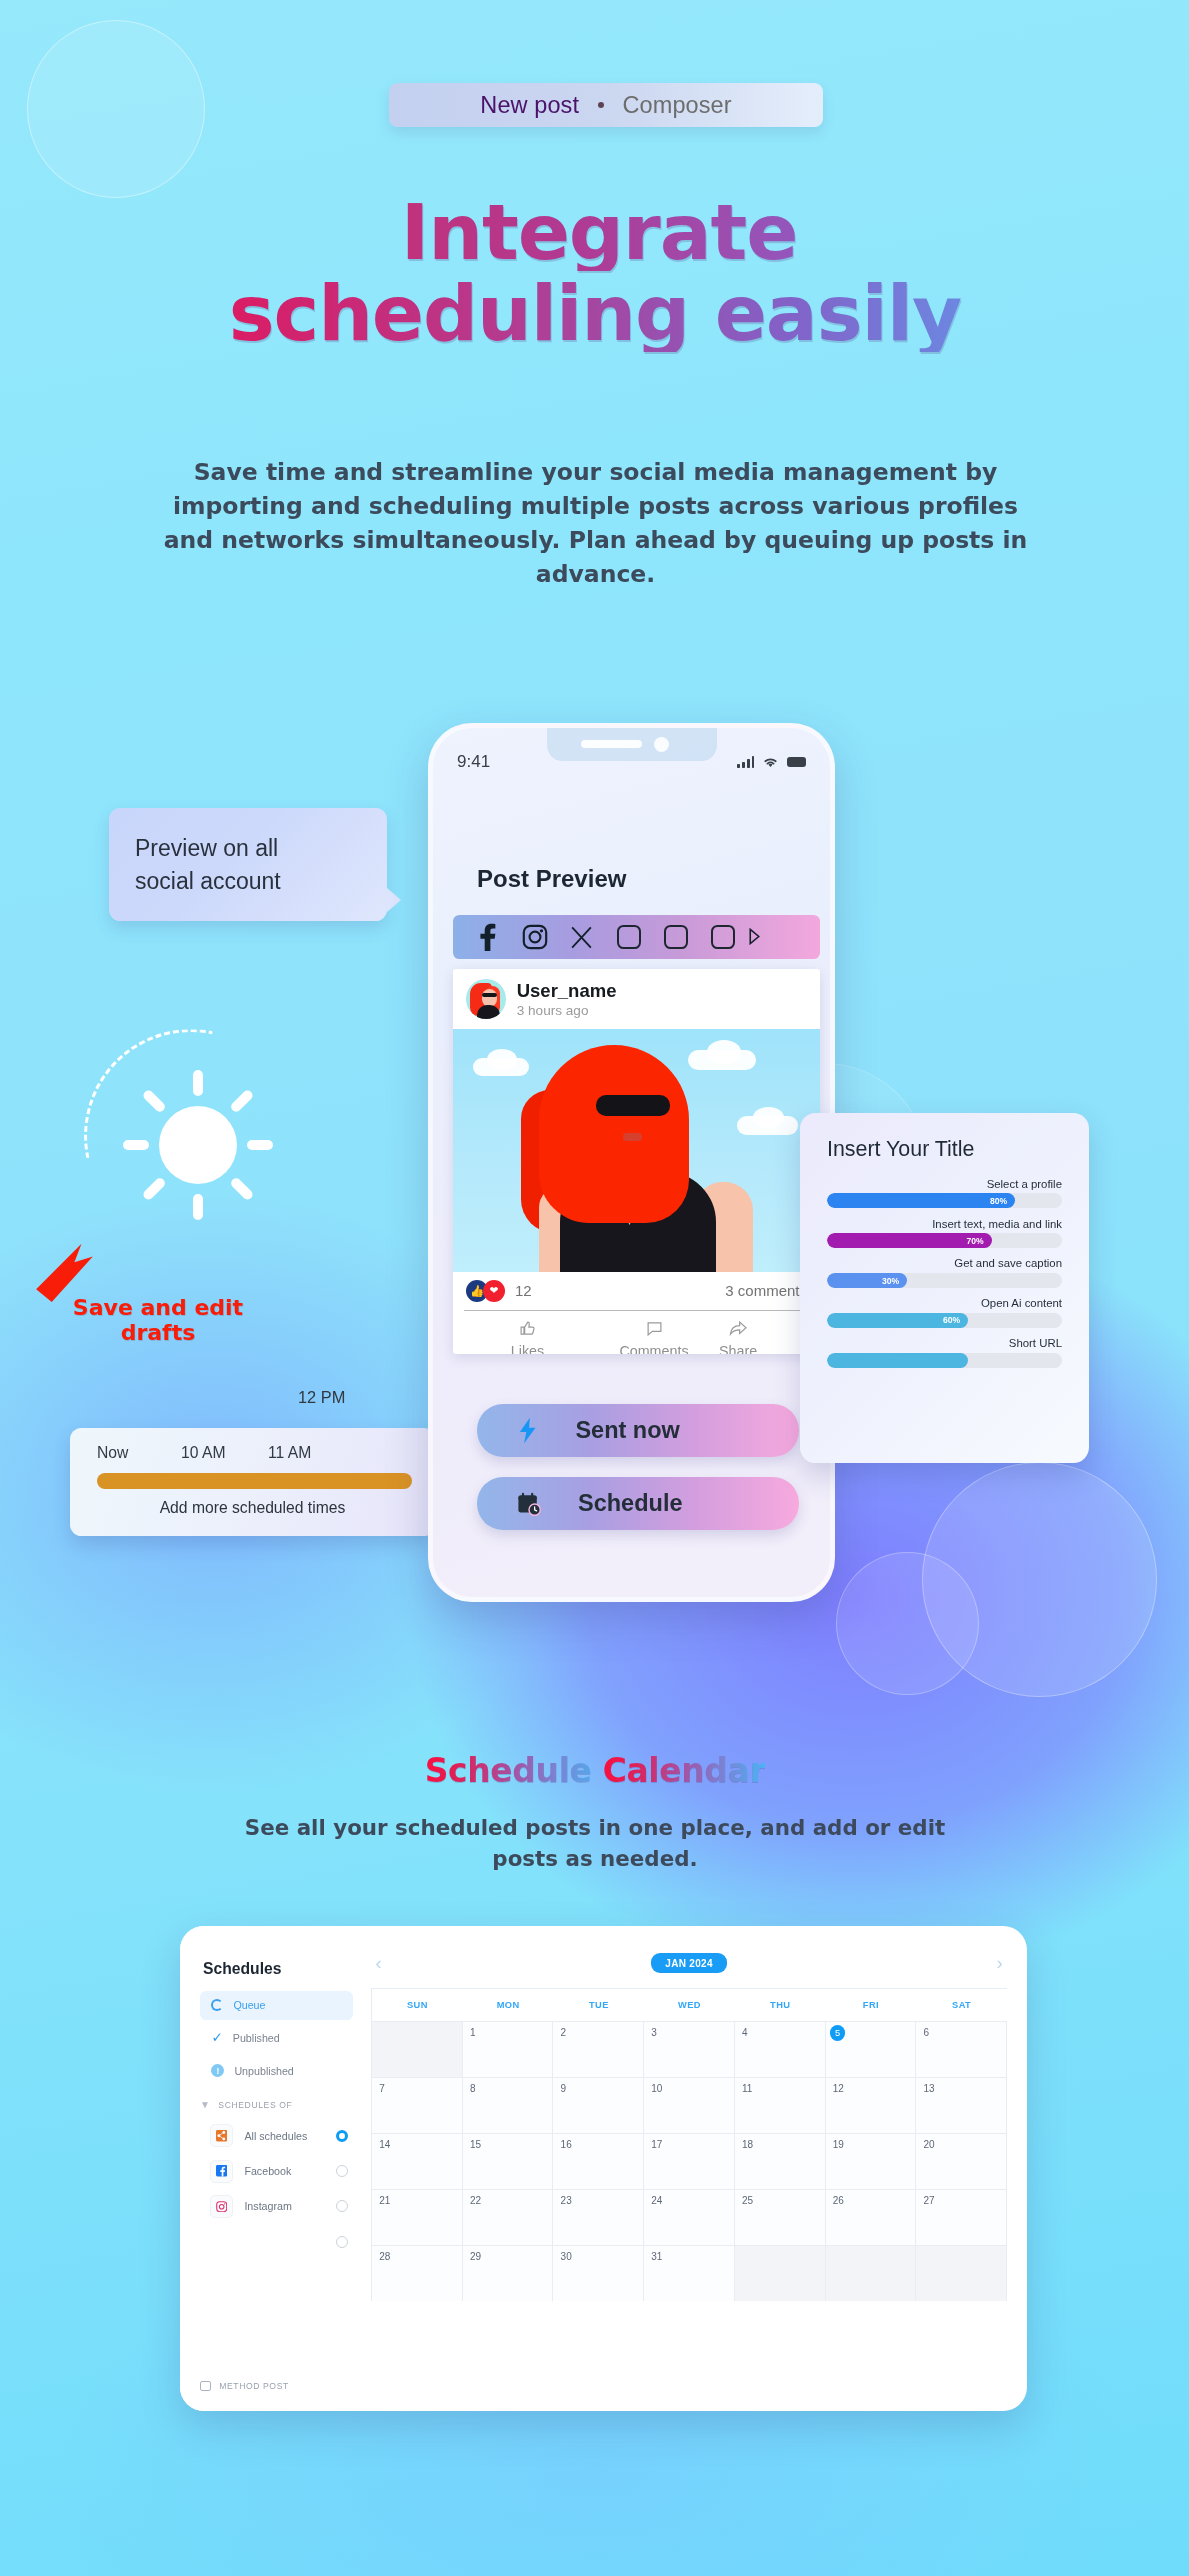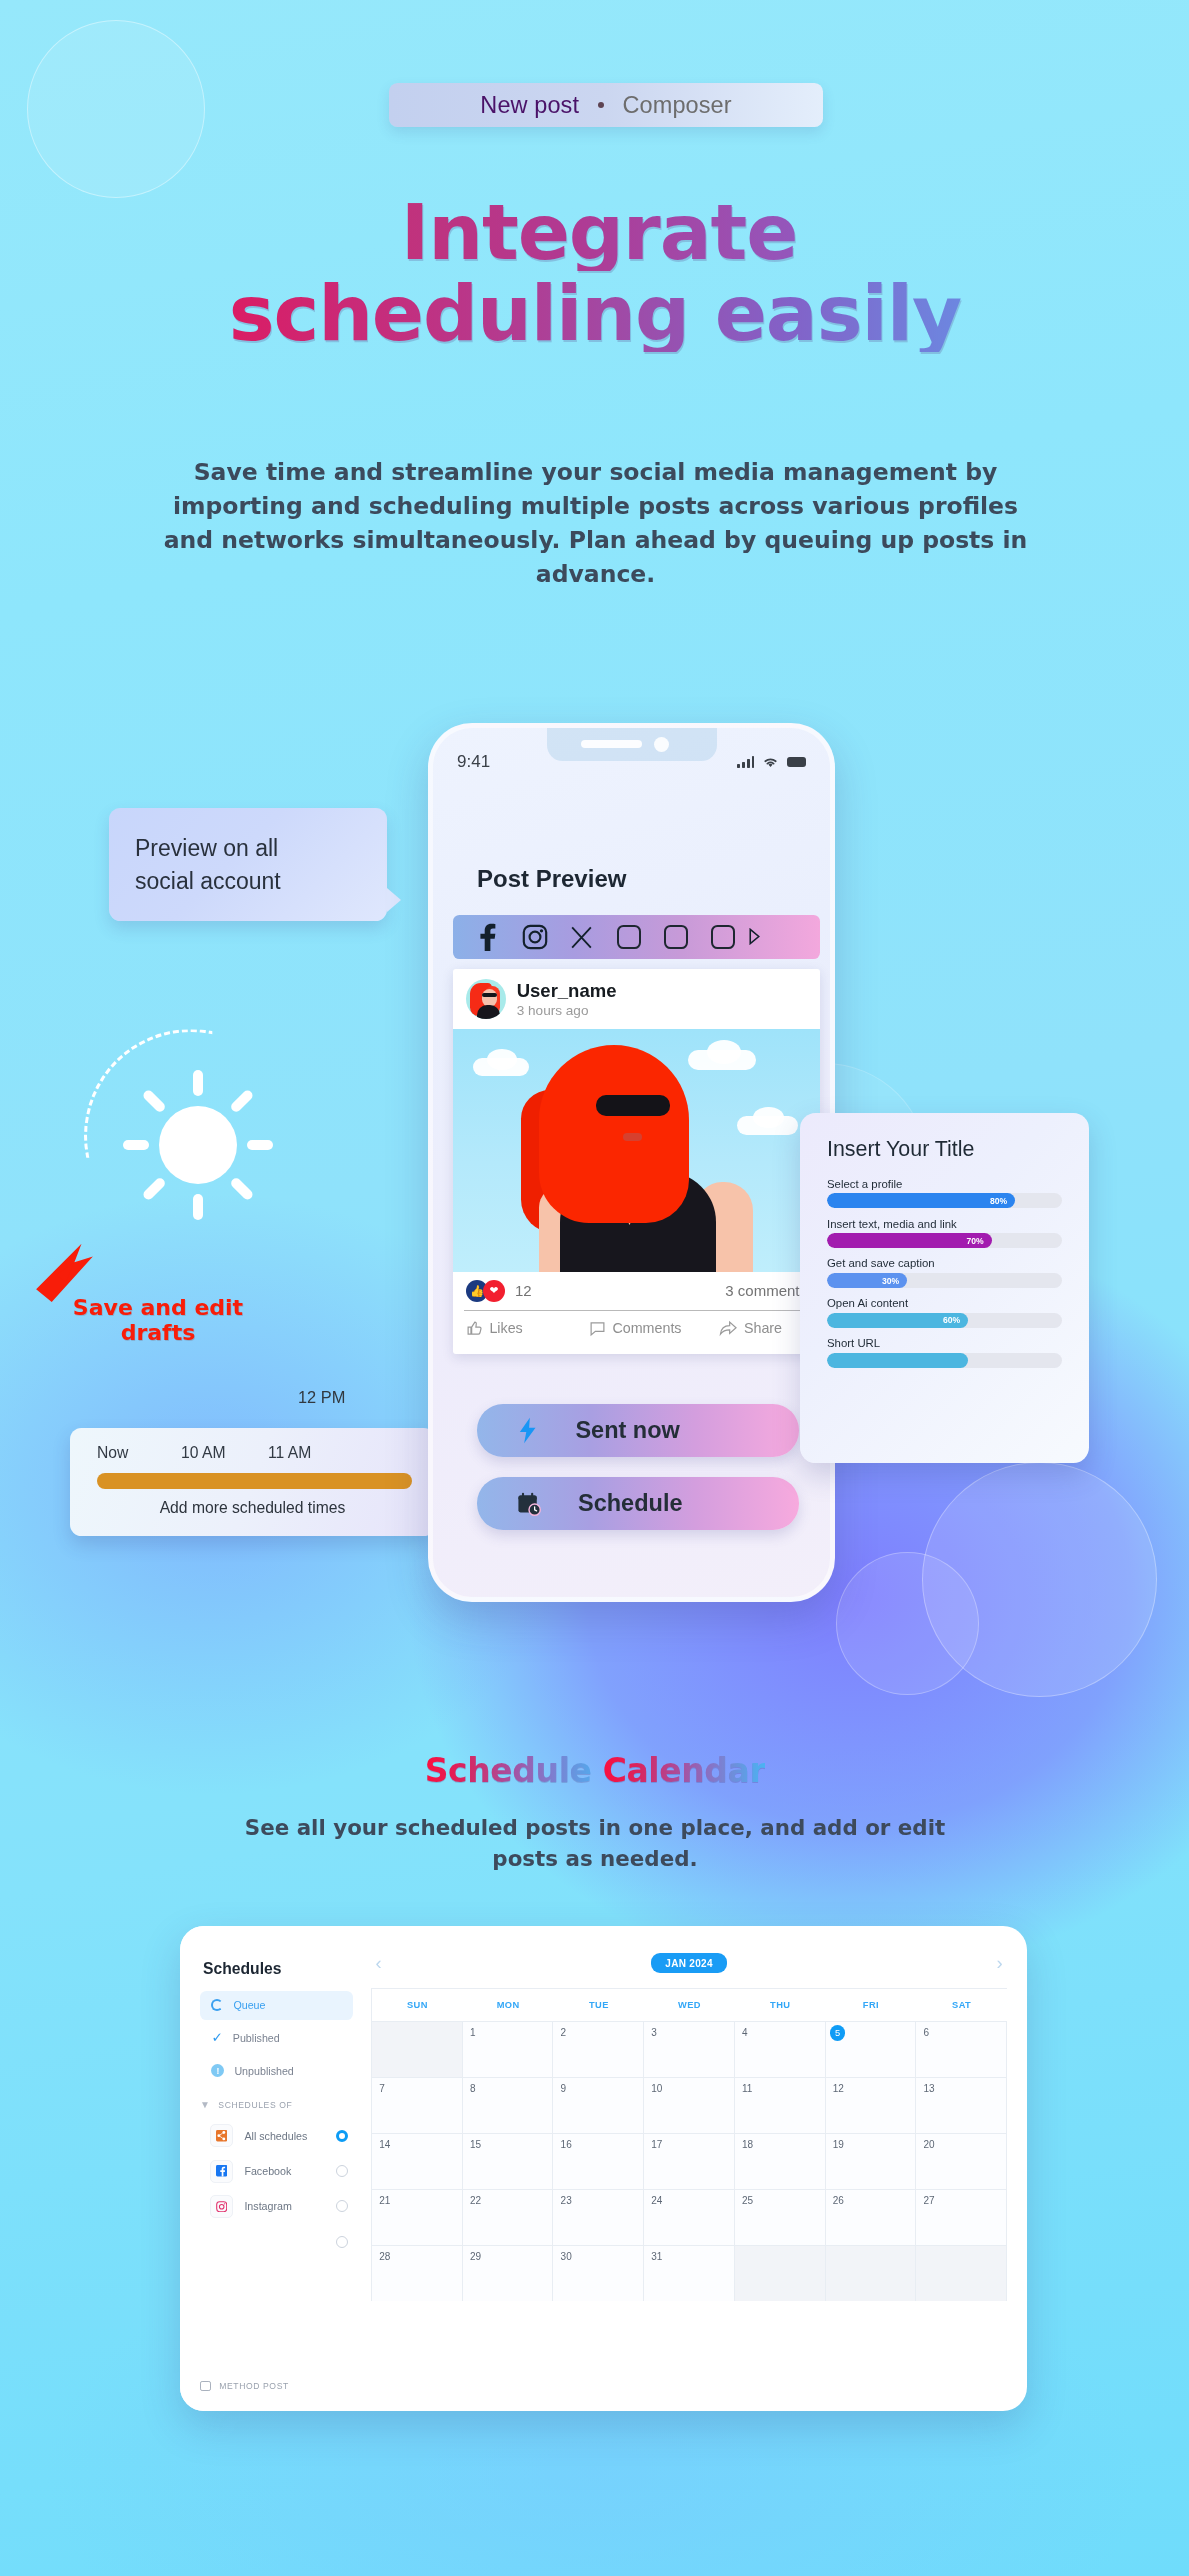--- a/index.html
+++ b/index.html
@@ -270,21 +270,21 @@
   .react-row {
     display: flex; align-items: center; padding: 7.8px 13px;
     background: #fff;
   }
   .rx-like { width: 22px; height: 22px; border-radius: 50%; background: #1b3a80; display: flex; align-items: center; justify-content: center; color: #fff; font-size: 11.4px; }
   .rx-love { width: 22px; height: 22px; border-radius: 50%; background: #f21f2f; display: flex; align-items: center; justify-content: center; color: #fff; font-size: 10.7px; margin-left: -5px; }
   .rx-count { font-size: 15px; color: #737373; margin-left: 10px; }
   .rx-comments { font-size: 15px; color: #737373; margin-left: auto; }
   .rx-div { height: 1.4px; background: #b9b9b9; margin: 0 11.4px; }
   .act-row { display: flex; padding: 8.6px 13px 10px; }
-  .act { display: flex; align-items: center; gap: 6.4px; font-size: 14.3px; color: #8f8f8f; }
+  .act { display: flex; align-items: center; gap: 6.4px; font-size: 14.3px; color: #8f8f8f; flex-direction: column; }
   .act:nth-child(1) { width: 123px; }
   .act:nth-child(2) { width: 130px; }
 
   
   .cta {
     position: absolute; left: 44px; width: 322px; height: 53px;
     border-radius: 26px;
     background: linear-gradient(90deg, #93b6ea 0%, #a89fe2 35%, #d49ede 68%, #f7aade 100%);
     display: flex; align-items: center; padding-left: 40px; gap: 37px;
     box-shadow: 0 5.7px 13px rgba(70,70,150,0.18);
@@ -296,21 +296,21 @@
   
   .ipanel {
     position: absolute; left: 800px; top: 1113px;
     width: 289px; height: 350px;
     border-radius: 15.7px;
     background: linear-gradient(135deg, #eceafc 0%, #edf0fd 40%, #f7fafe 100%);
     box-shadow: 0 11.4px 28.5px rgba(50,60,130,0.20);
     padding: 24px 27px 0 27px;
   }
   .ipanel-title { font-size: 21.4px; color: #1f2a35; font-weight: 400; margin-bottom: 15.7px; }
-  .ip-row { margin-bottom: 9.3px; }
+  .ip-row { margin-bottom: 9.3px; text-align: right; }
   .ip-label { font-size: 11.4px; color: #1f2a35; margin-bottom: 3.6px; }
   .ip-track {
     position: relative; height: 15px; border-radius: 7.8px;
     background: #e4e6ee; overflow: hidden;
   }
   .ip-fill {
     position: absolute; left: 0; top: 0; height: 100%;
     border-radius: 7.8px;
     display: flex; align-items: center; justify-content: flex-end;
     padding-right: 7.8px;

